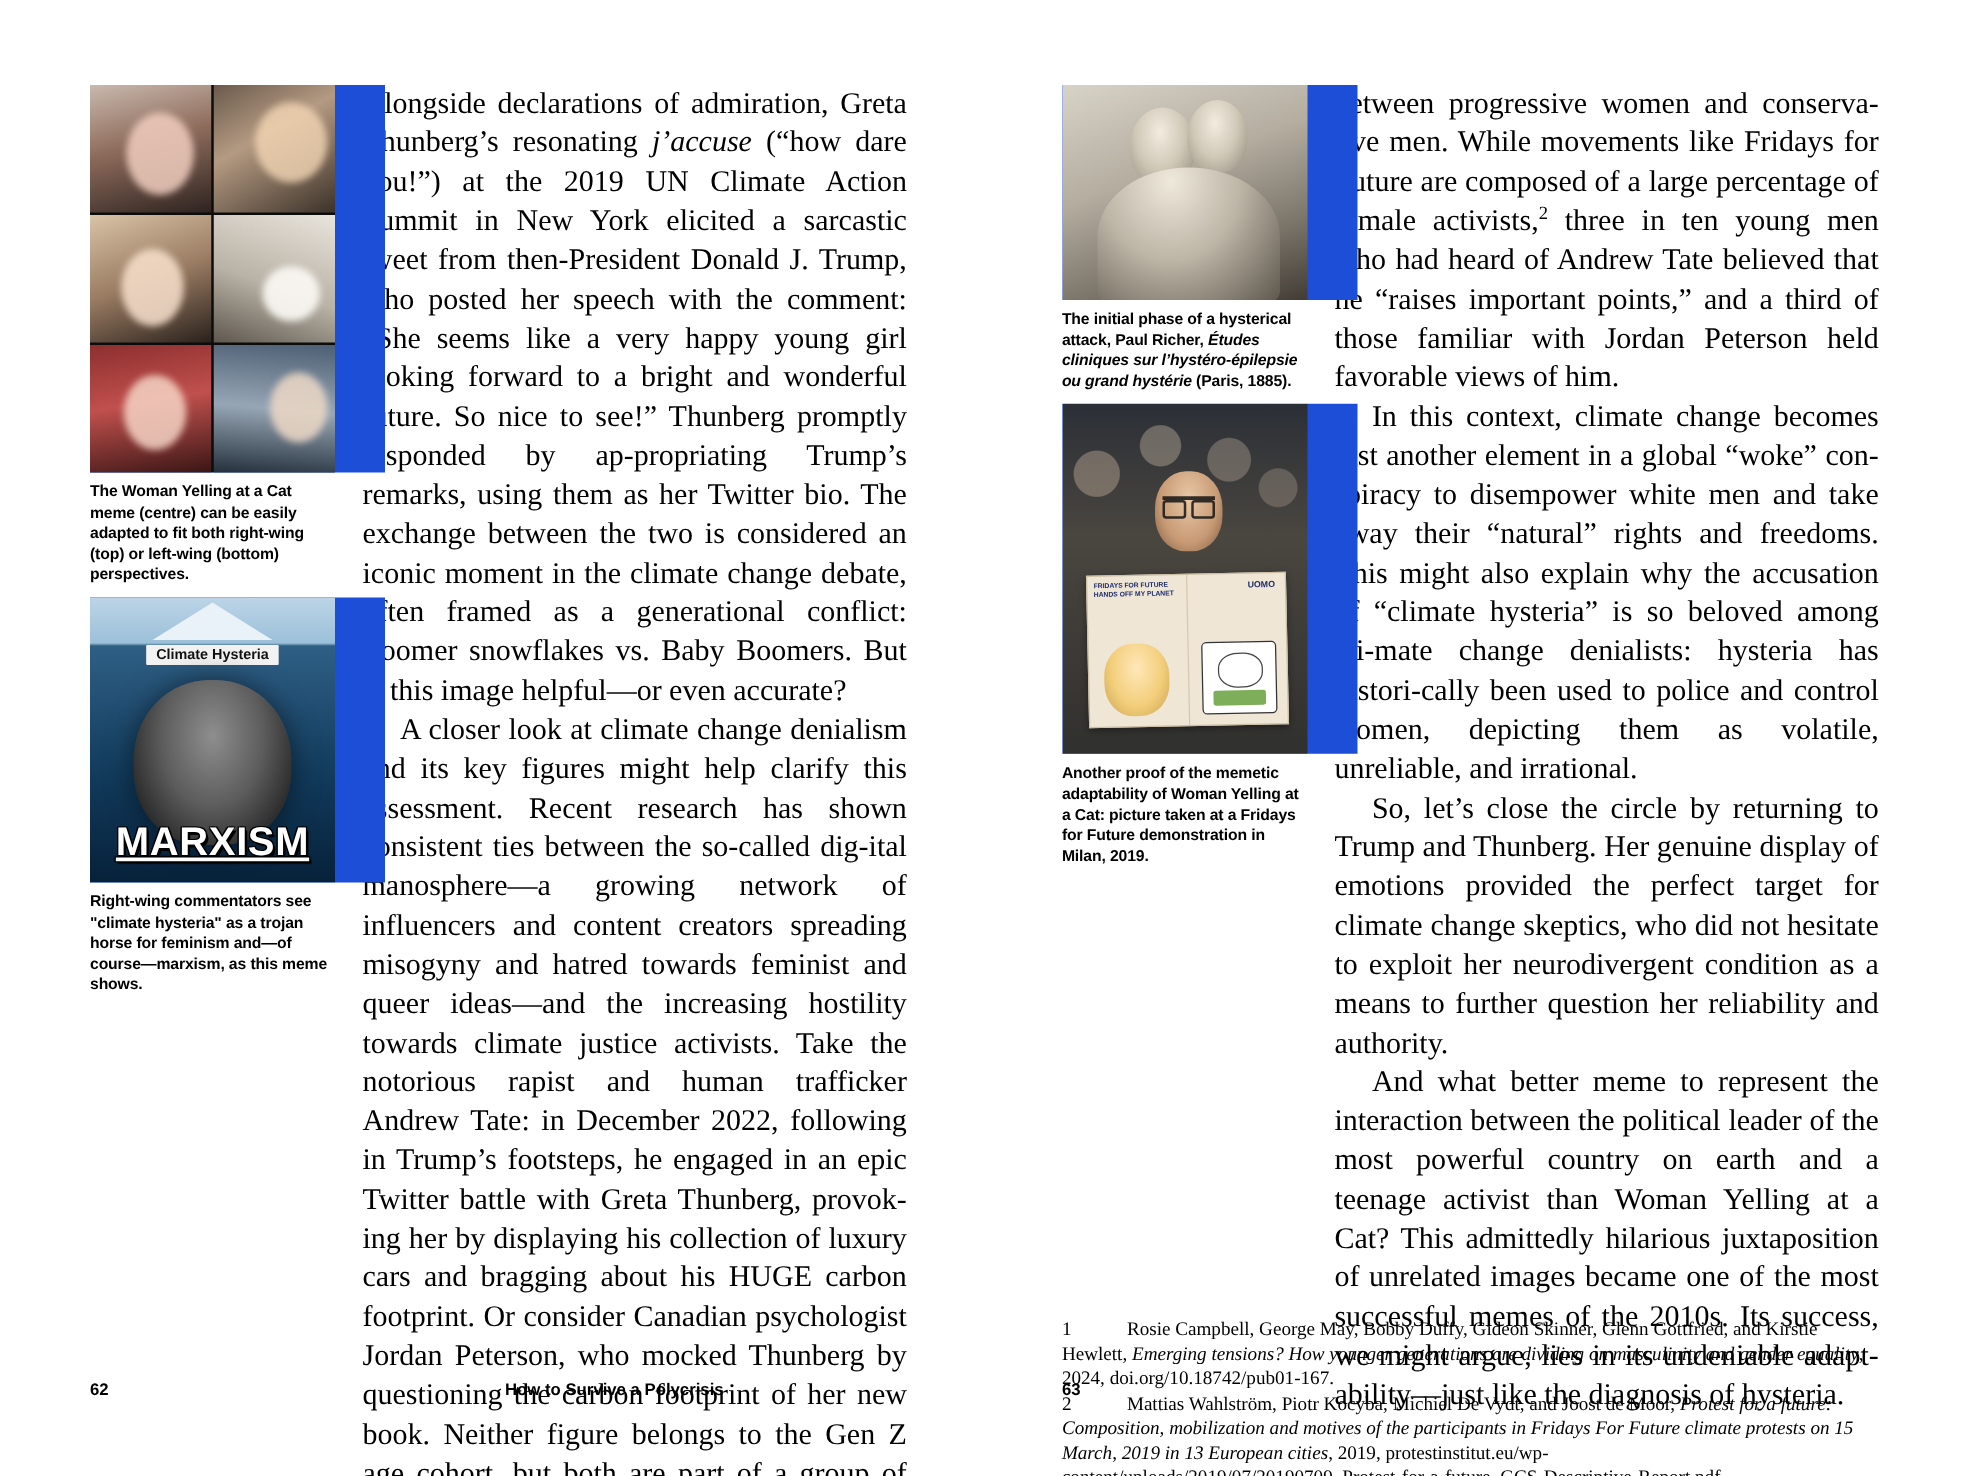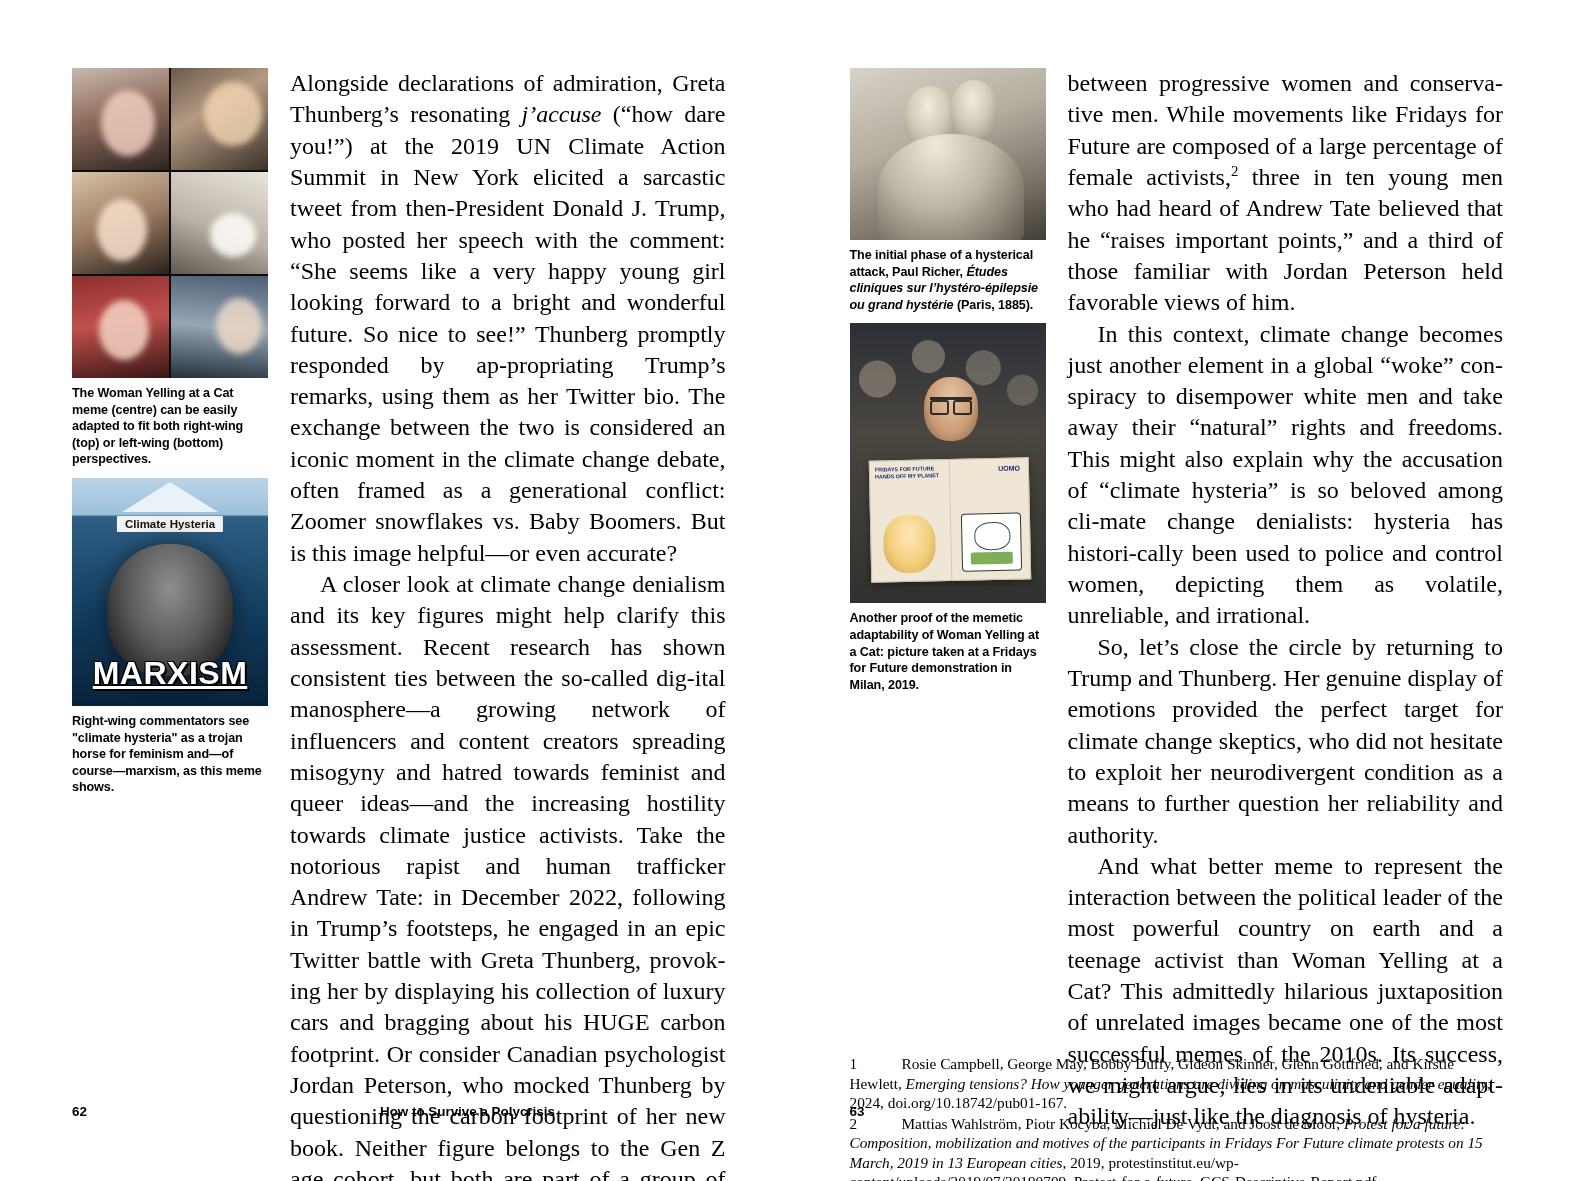--- a/index.html
+++ b/index.html
@@ -33,25 +33,25 @@
     display: flex;
     gap: 22px;
     height: 960px;
   }
   .col-narrow { width: 196px; flex: none; }
   .col-wide   { flex: 1 1 auto; }
 
   
   .figure { margin-bottom: 10px; }
   .fig-img {
-    width: 196px;
+    width: 236px;
     display: block;
     position: relative;
     overflow: hidden;
-    background: #737373;
+    background: #1d4ed8;
   }
   .caption {
     font-family: Liberation Sans, sans-serif;
     font-size: 12.6px;
     line-height: 1.32;
     font-weight: 700;
     color: #000;
     margin-top: 7px;
     letter-spacing: -0.1px;
   }
@@ -297,21 +297,21 @@
   .footer {
     position: absolute;
     bottom: 62px;
     left: 0; right: 0;
     font-family: "Liberation Sans", sans-serif;
     font-weight: 700;
     font-size: 13.4px;
   }
   .footer-left  { padding: 0 72px 0 72px; }
   .footer-right { padding: 0 72px 0 62px; }
-  .footer-row { display: flex; }
+  .footer-row { display: flex; gap: 24px; }
   .folio { width: 100px; flex: none; }
   .running-title { flex: 1 1 auto; text-align: left; }
   .footer-left .running-title { padding-left: 208px; }
   .footer-right .running-title { padding-left: 278px; }
 </style>
 </head>
 <body>
 
 <div class="spread">
 

